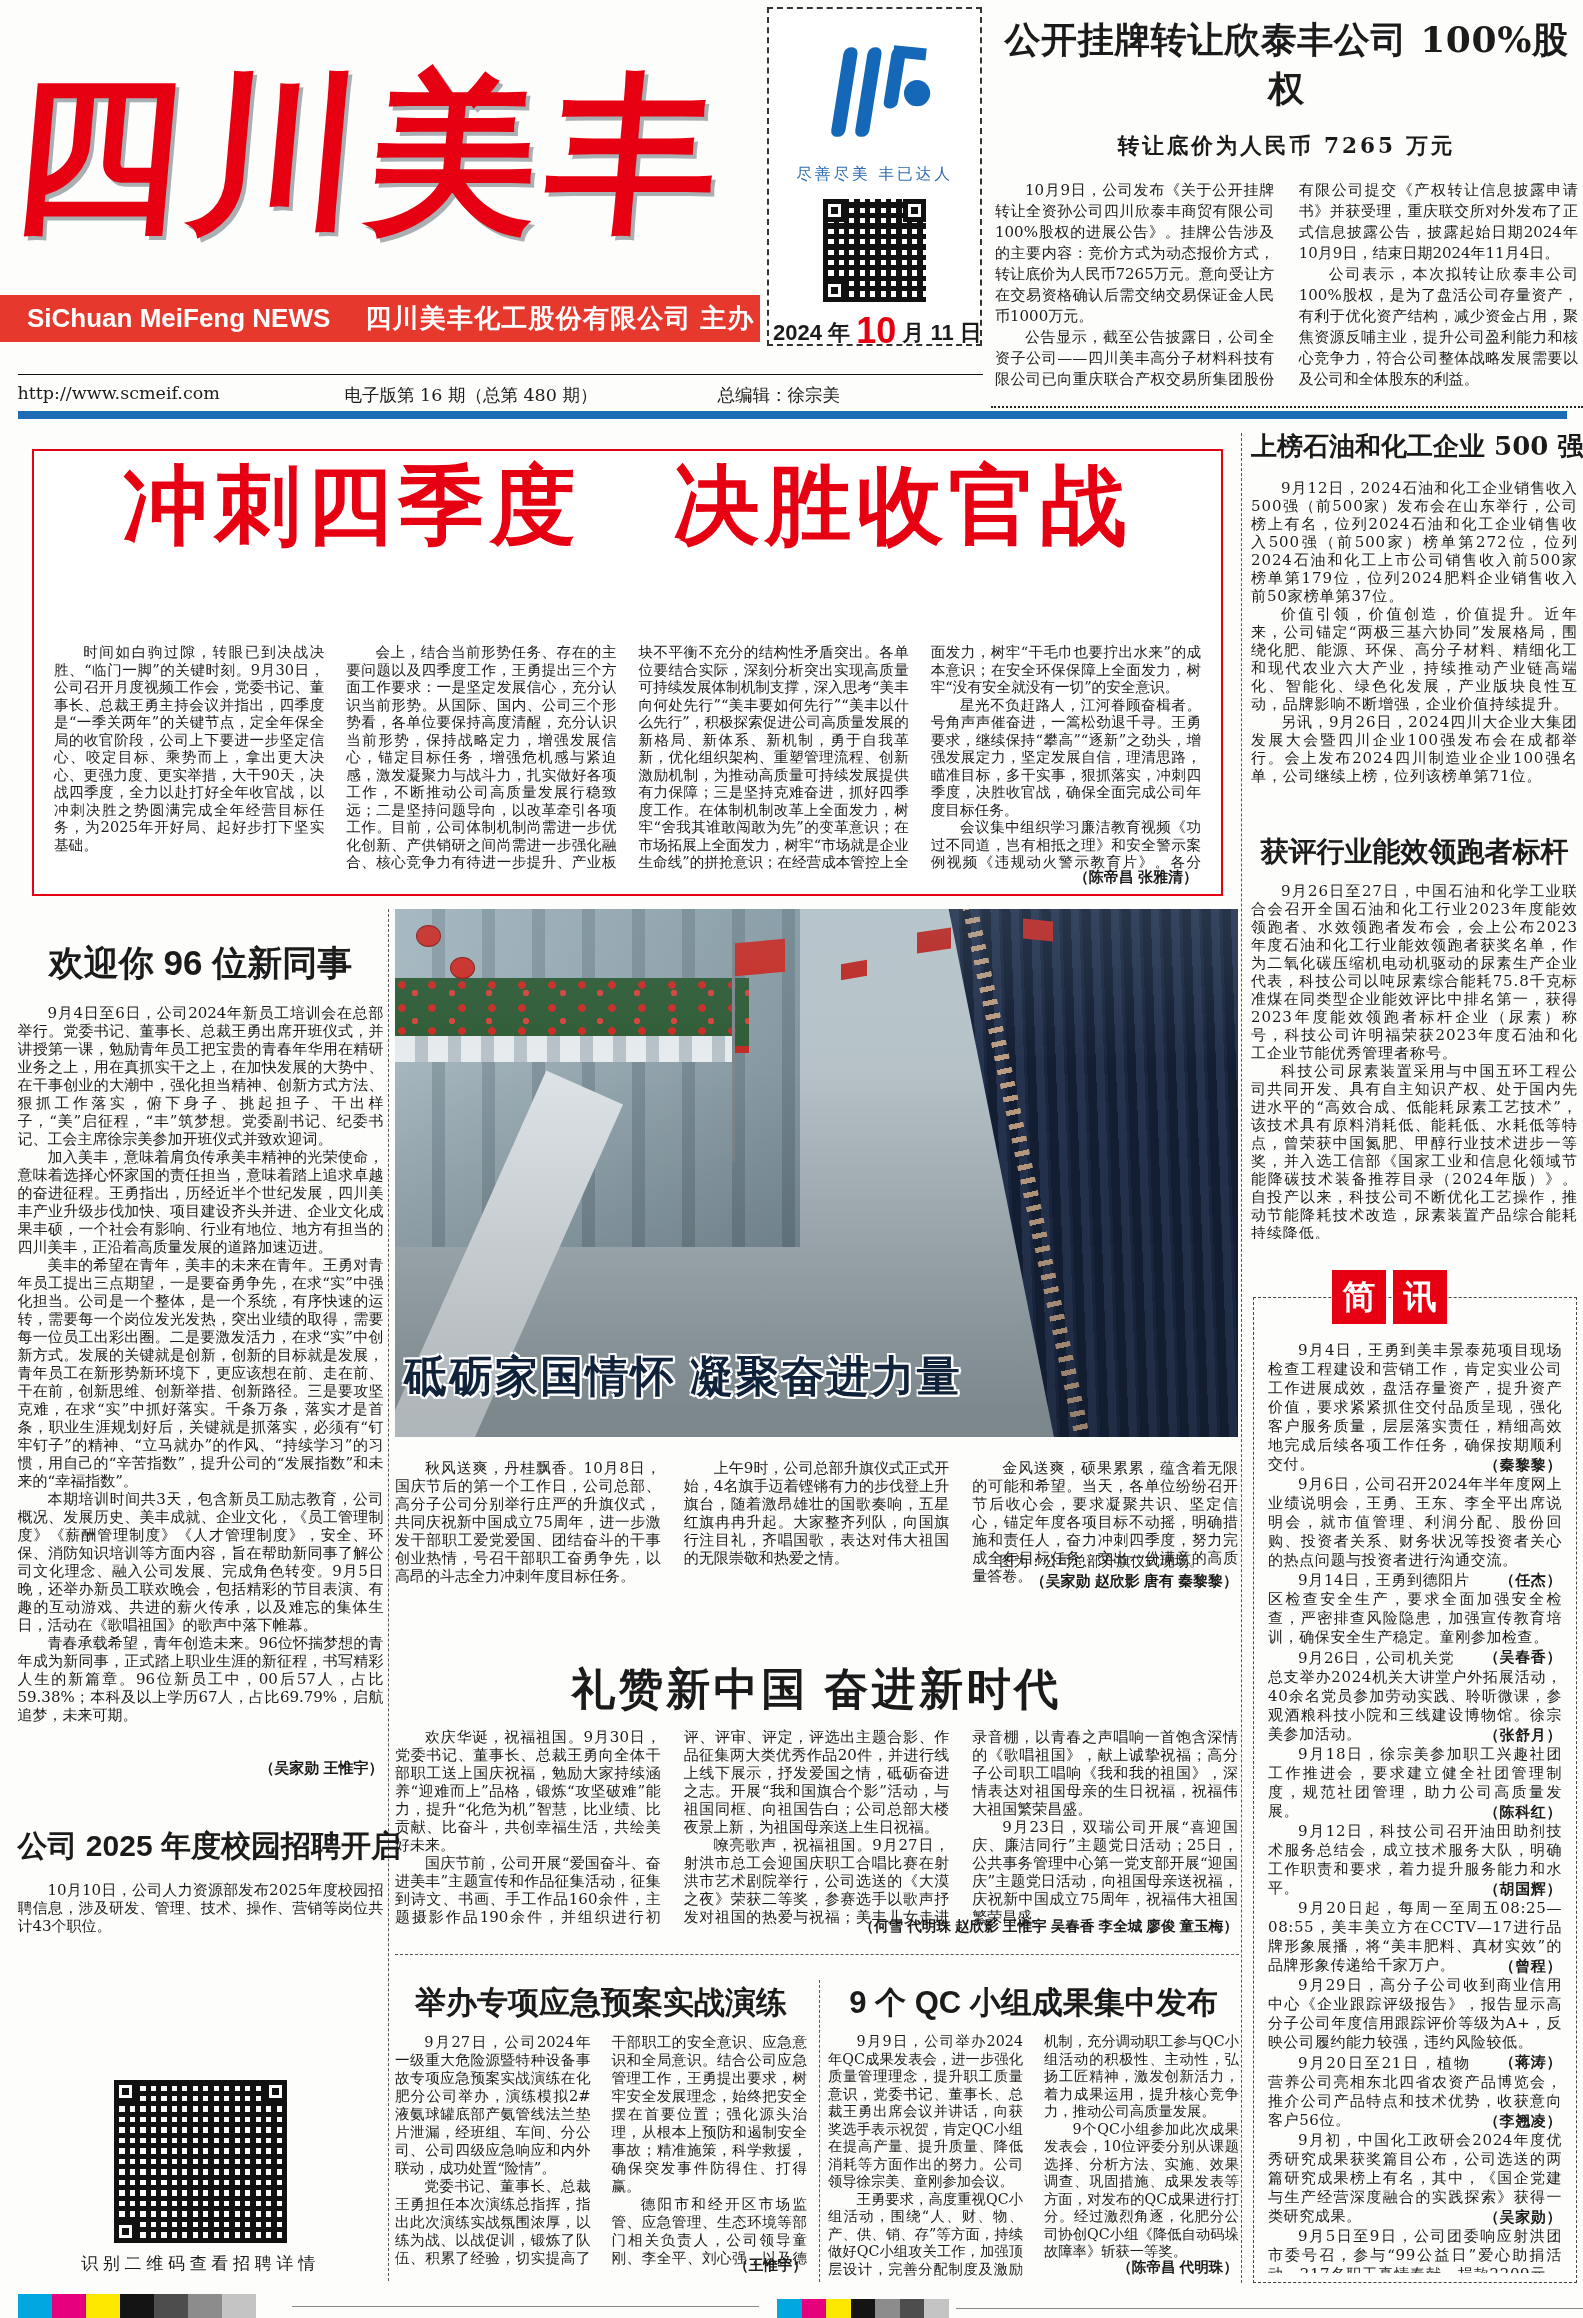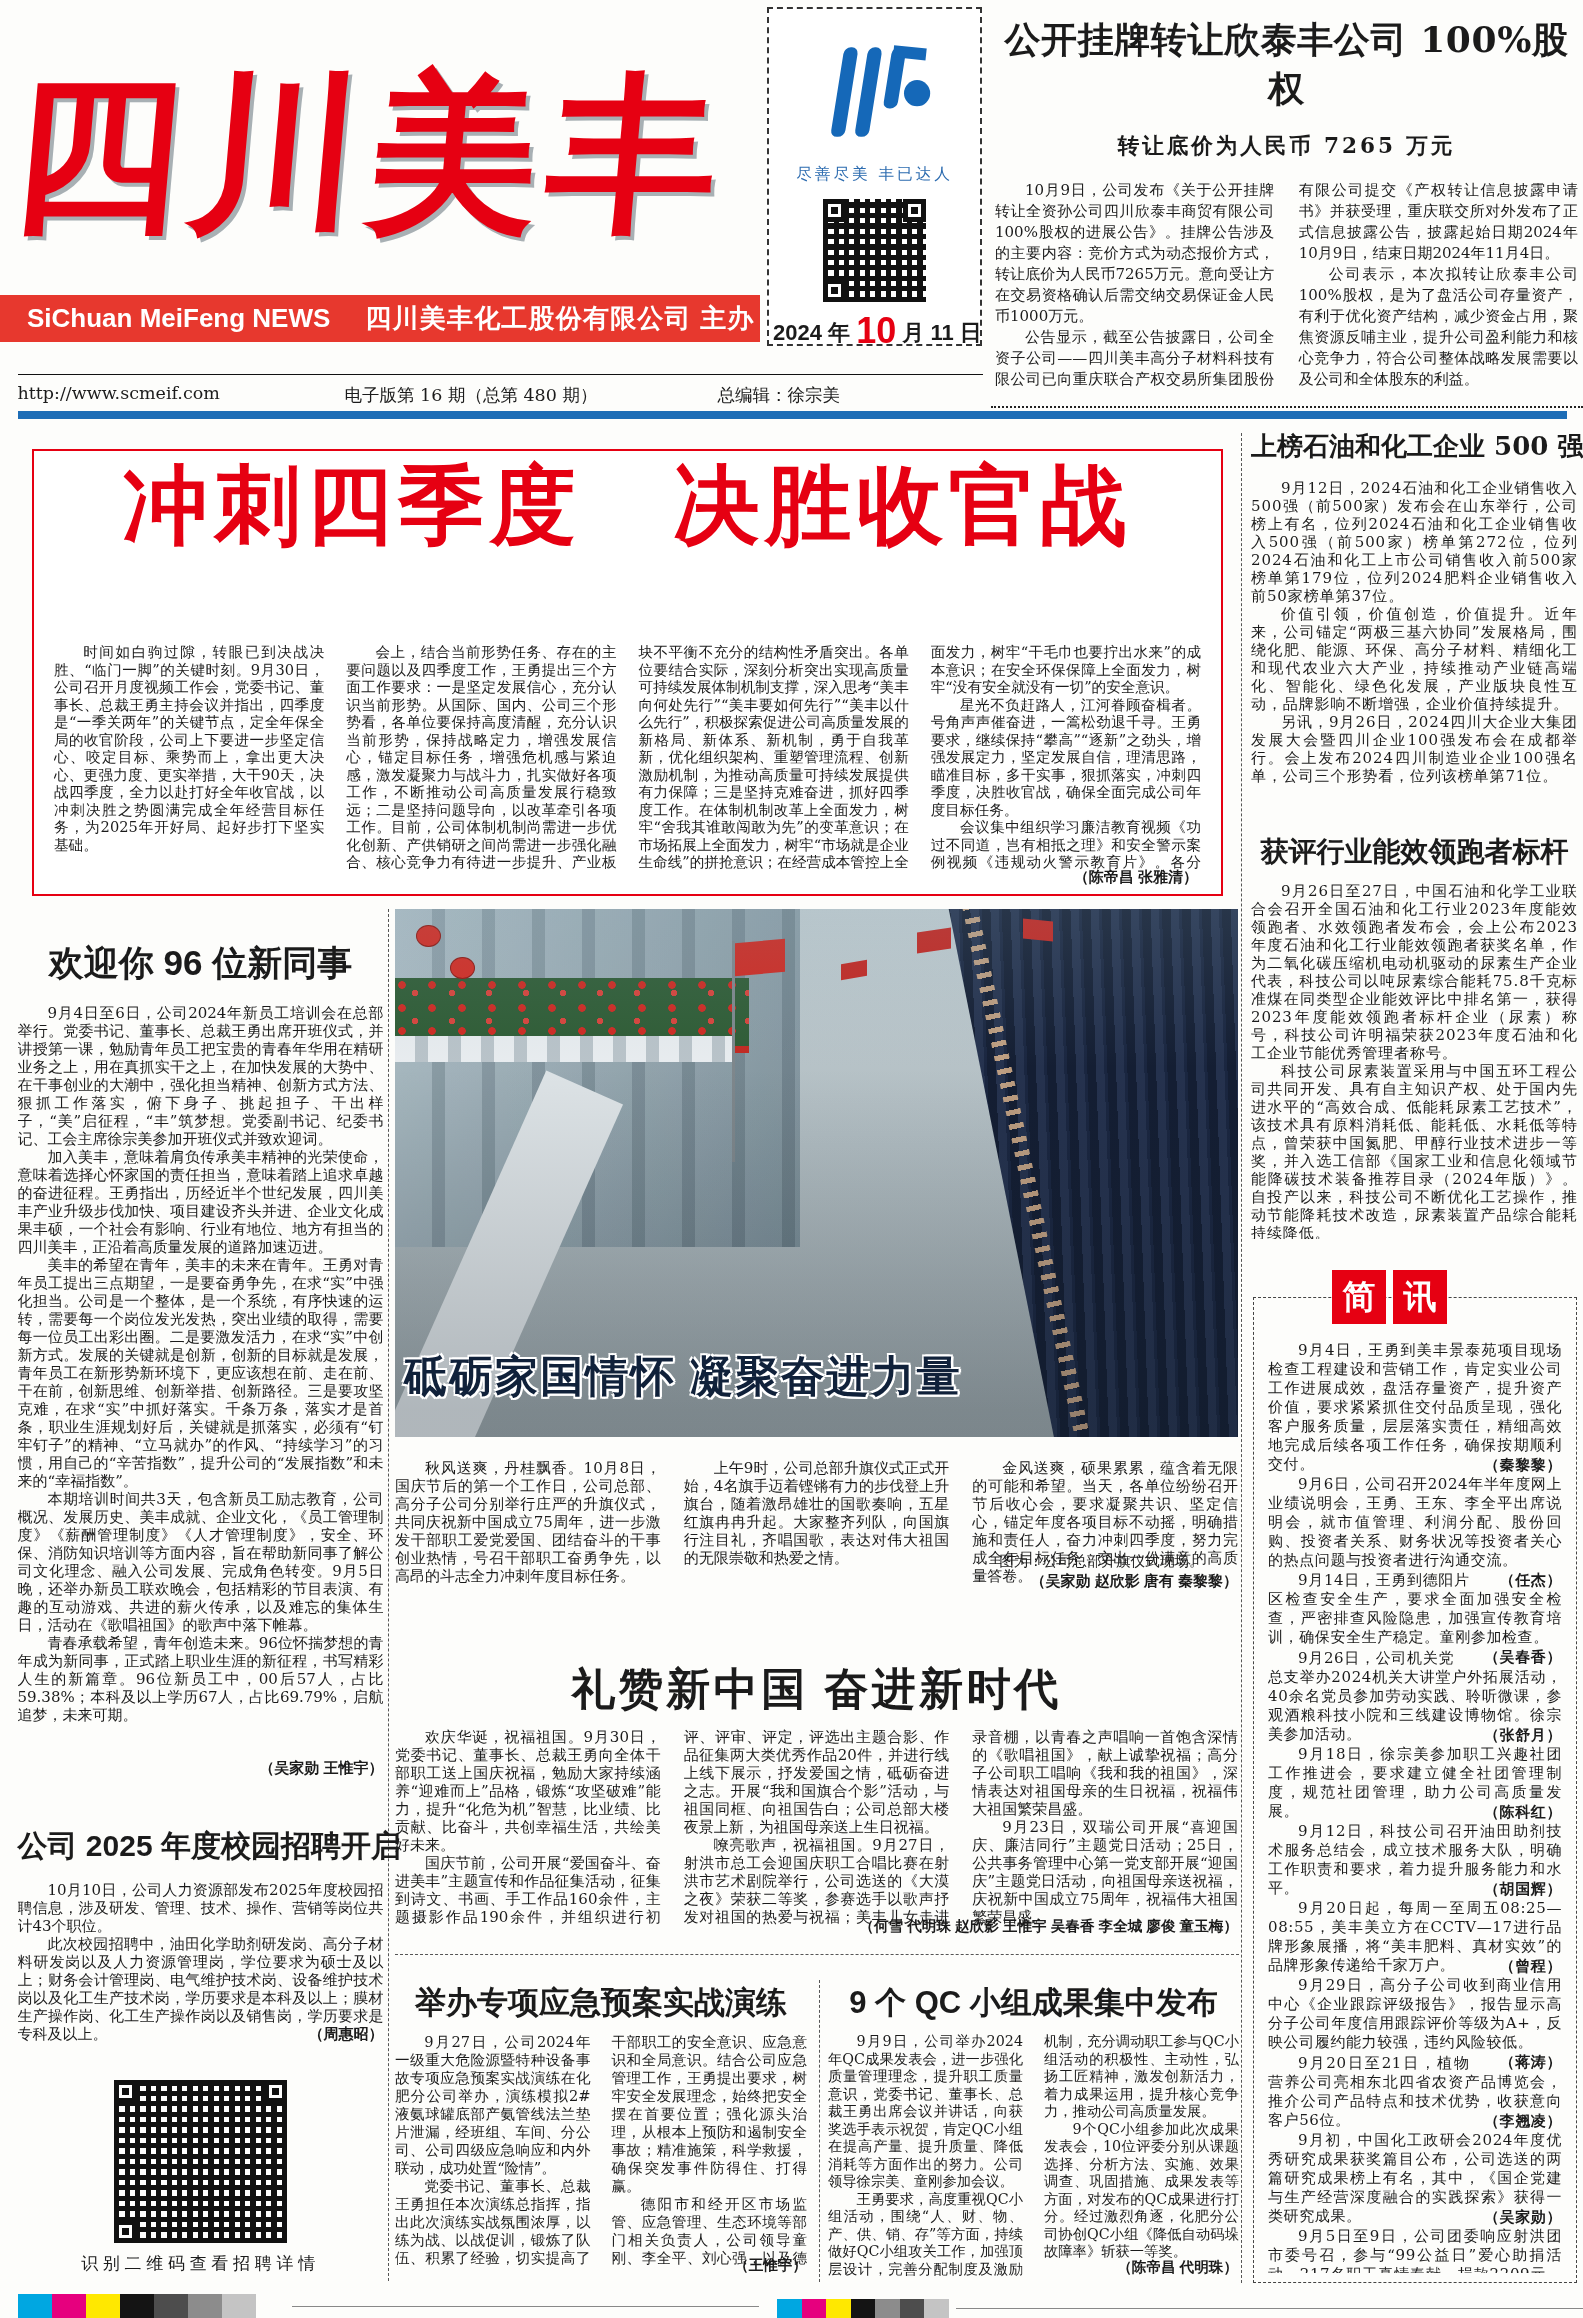--- a/index.html
+++ b/index.html
@@ -215,21 +215,21 @@
     </div>
     <div id="main-byline" class="byl">（陈帝昌  张雅清）</div>
   </div>
 
   <div class="abs vdash" id="vd-right"></div>
 
   <div class="abs" id="rank-title">上榜石油和化工企业 500 强</div>
   <div class="abs just clip" id="rank-body">
     <p class="para">9月12日，2024石油和化工企业销售收入500强（前500家）发布会在山东举行，公司榜上有名，位列2024石油和化工企业销售收入500强（前500家）榜单第272位，位列2024石油和化工上市公司销售收入前500家榜单第179位，位列2024肥料企业销售收入前50家榜单第37位。</p>
     <p class="para">价值引领，价值创造，价值提升。近年来，公司锚定“两极三基六协同”发展格局，围绕化肥、能源、环保、高分子材料、精细化工和现代农业六大产业，持续推动产业链高端化、智能化、绿色化发展，产业版块良性互动，品牌影响不断增强，企业价值持续提升。</p>
-    <p class="para">另讯，9月26日，2024四川大企业大集团发展大会暨四川企业100强发布会在成都举行。会上发布2024四川制造业企业100强名单，公司三个形势看，位列该榜单第71位。</p>
+    <p class="para">另讯，9月26日，2024四川大企业大集团发展大会暨四川企业100强发布会在成都举行。会上发布2024四川制造业企业100强名单，公司继续上榜，位列该榜单第71位。</p>
 
   </div>
 
   <div class="abs" id="energy-title">获评行业能效领跑者标杆</div>
   <div class="abs just clip" id="energy-body">
     <p class="para">9月26日至27日，中国石油和化学工业联合会召开全国石油和化工行业2023年度能效领跑者、水效领跑者发布会，会上公布2023年度石油和化工行业能效领跑者获奖名单，作为二氧化碳压缩机电动机驱动的尿素生产企业代表，科技公司以吨尿素综合能耗75.8千克标准煤在同类型企业能效评比中排名第一，获得2023年度能效领跑者标杆企业（尿素）称号，科技公司许明福荣获2023年度石油和化工企业节能优秀管理者称号。</p>
     <p class="para">科技公司尿素装置采用与中国五环工程公司共同开发、具有自主知识产权、处于国内先进水平的“高效合成、低能耗尿素工艺技术”，该技术具有原料消耗低、能耗低、水耗低等特点，曾荣获中国氮肥、甲醇行业技术进步一等奖，并入选工信部《国家工业和信息化领域节能降碳技术装备推荐目录（2024年版）》。自投产以来，科技公司不断优化工艺操作，推动节能降耗技术改造，尿素装置产品综合能耗持续降低。</p>
 
   </div>
 
@@ -258,21 +258,20 @@
     <p class="para">加入美丰，意味着肩负传承美丰精神的光荣使命，意味着选择心怀家国的责任担当，意味着踏上追求卓越的奋进征程。王勇指出，历经近半个世纪发展，四川美丰产业升级步伐加快、项目建设齐头并进、企业文化成果丰硕，一个社会有影响、行业有地位、地方有担当的四川美丰，正沿着高质量发展的道路加速迈进。</p>
     <p class="para">美丰的希望在青年，美丰的未来在青年。王勇对青年员工提出三点期望，一是要奋勇争先，在求“实”中强化担当。公司是一个整体，是一个系统，有序快速的运转，需要每一个岗位发光发热，突出业绩的取得，需要每一位员工出彩出圈。二是要激发活力，在求“实”中创新方式。发展的关键就是创新，创新的目标就是发展，青年员工在新形势新环境下，更应该想在前、走在前、干在前，创新思维、创新举措、创新路径。三是要攻坚克难，在求“实”中抓好落实。千条万条，落实才是首条，职业生涯规划好后，关键就是抓落实，必须有“钉牢钉子”的精神、“立马就办”的作风、“持续学习”的习惯，用自己的“辛苦指数”，提升公司的“发展指数”和未来的“幸福指数”。</p>
     <p class="para">本期培训时间共3天，包含新员工励志教育，公司概况、发展历史、美丰成就、企业文化，《员工管理制度》《薪酬管理制度》《人才管理制度》，安全、环保、消防知识培训等方面内容，旨在帮助新同事了解公司文化理念、融入公司发展、完成角色转变。9月5日晚，还举办新员工联欢晚会，包括精彩的节目表演、有趣的互动游戏、共进的薪火传承，以及难忘的集体生日，活动在《歌唱祖国》的歌声中落下帷幕。</p>
     <p class="para">青春承载希望，青年创造未来。96位怀揣梦想的青年成为新同事，正式踏上职业生涯的新征程，书写精彩人生的新篇章。96位新员工中，00后57人，占比59.38%；本科及以上学历67人，占比69.79%，启航追梦，未来可期。</p>
   </div>
   <div class="abs byl" id="welcome-byline">（吴家勋  王惟宇）</div>
 
   <div class="abs sans" id="recruit-title">公司 2025 年度校园招聘开启</div>
   <div class="abs just clip" id="recruit-body">
     <p class="para">10月10日，公司人力资源部发布2025年度校园招聘信息，涉及研发、管理、技术、操作、营销等岗位共计43个职位。</p>
-    <p class="para"><span>此次校园招聘中，油田化学助剂研发岗、高分子材料研发岗以及人力资源管理岗，学位要求为硕士及以上；财务会计管理岗、电气维护技术岗、设备维护技术岗以及化工生产技术岗，学历要求是本科及以上；膜材生产操作岗、化工生产操作岗以及销售岗，学历要求是专科及以上。</span><span class="byl">（周惠昭）</span></p>
   </div>
   <div class="qr abs" id="qr-recruit">
     <div class="fm tl"></div>
     <div class="fm tr"></div>
     <div class="fm bl"></div>
   </div>
   <div class="abs" id="qr-caption">识别二维码查看招聘详情</div>
 
   <div class="abs" id="photo">
     <div class="ph-bg"></div>

